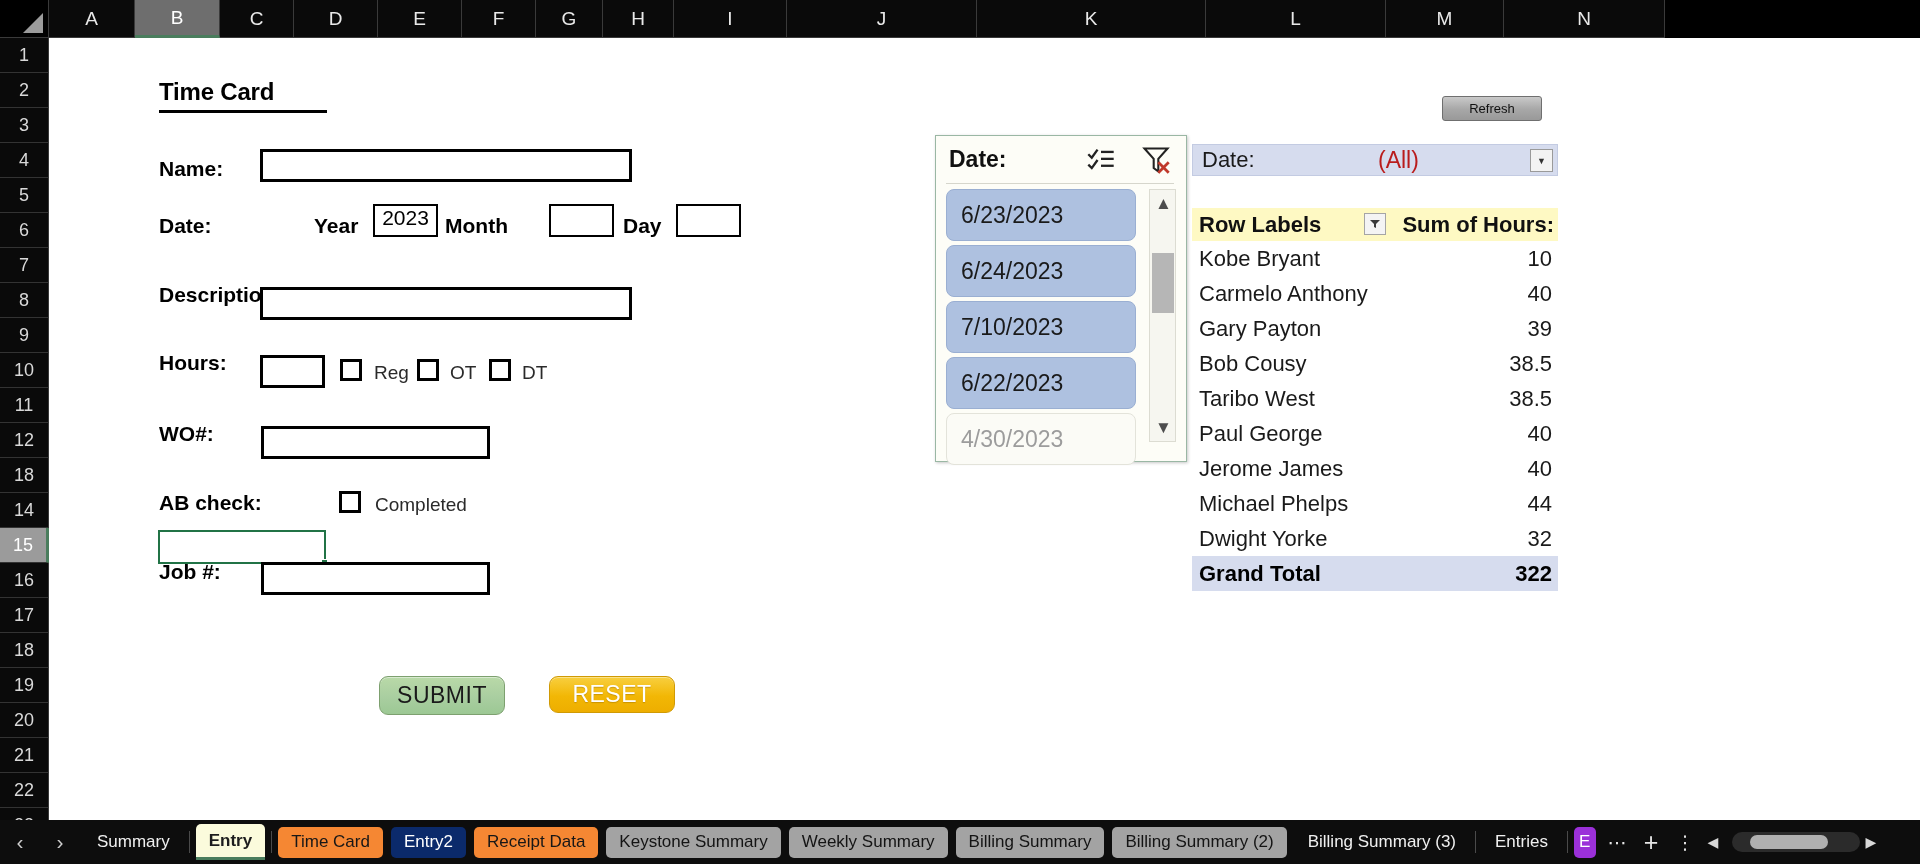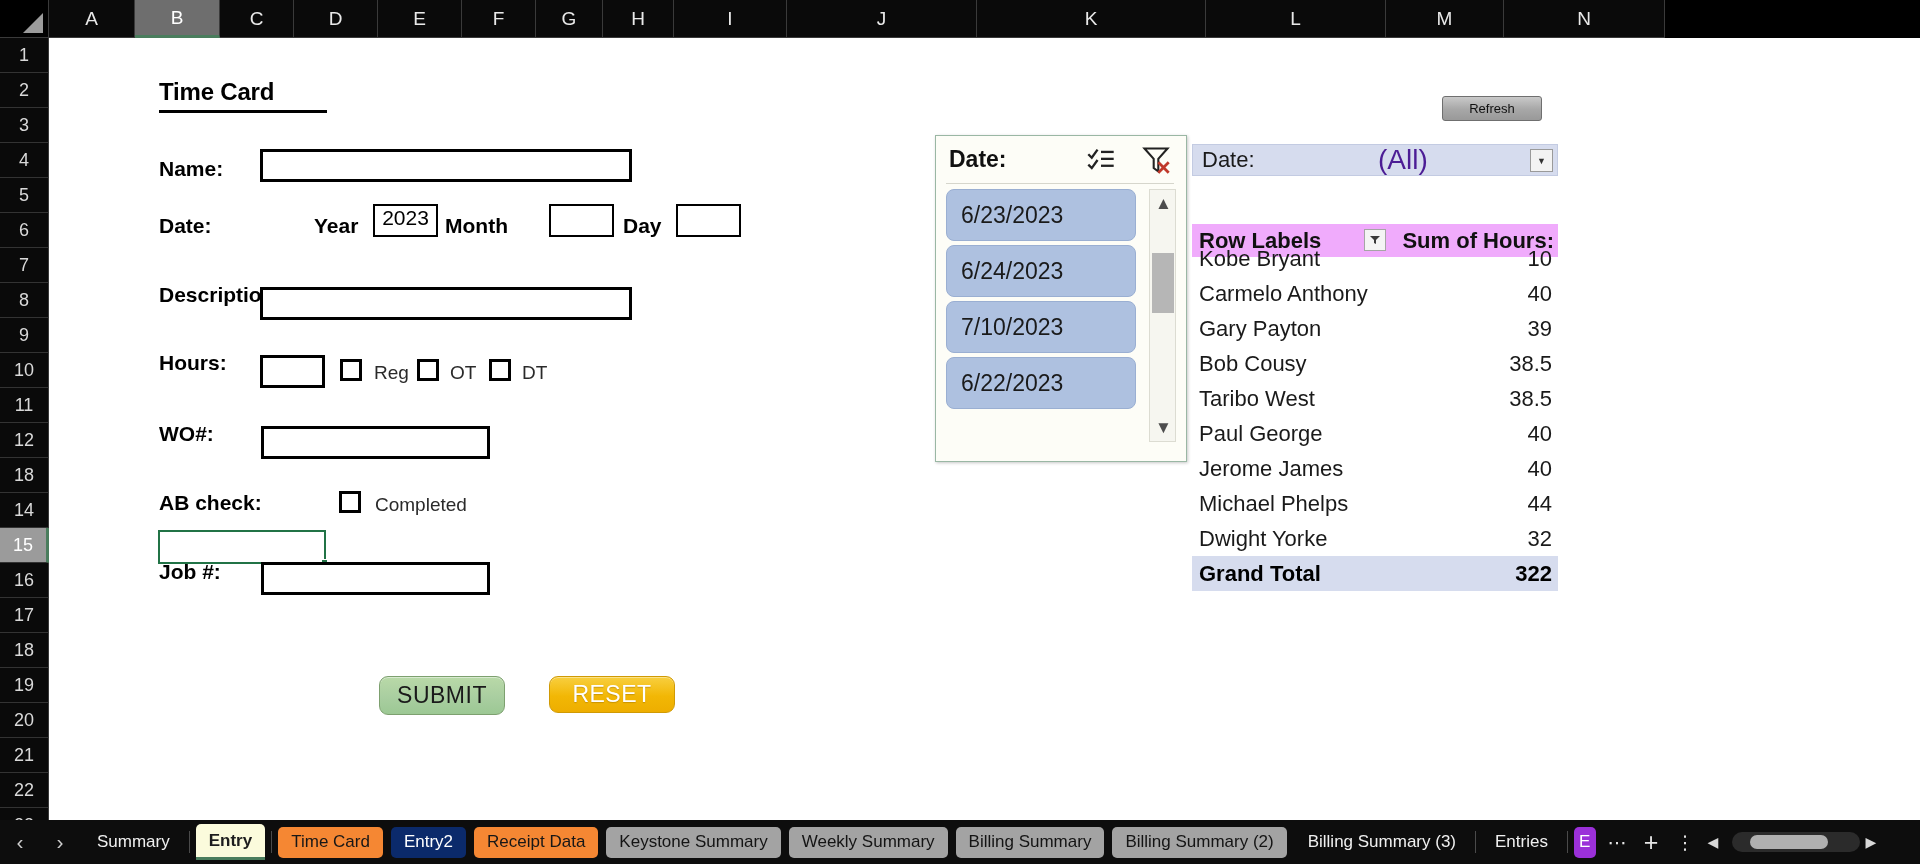--- a/index.html
+++ b/index.html
@@ -67,24 +67,24 @@
   .sl-thumb{ position:absolute; left:2px; top:63px; width:22px; height:60px; background:#b6b6b6; cursor:pointer;}
 
   
   #refresh-btn{ position:absolute; left:1393px; top:58px; width:100px; height:25px; border-radius:3px;
      background:linear-gradient(#c9c9c9,#a8a8a8 52%,#999); border:1px solid #6f6f6f; color:#111; font-size:13px;
      display:flex; align-items:center; justify-content:center; cursor:pointer;}
 
   #pivot{ position:absolute; left:1143px; top:106px; width:366px; height:455px; }
   .pv-filter{ height:32px; background:#d6dcee; border:1px solid #c3cbe2; display:flex; align-items:center; position:relative;}
   .pv-filter .k{ padding-left:9px; font-size:22px; color:#1a1a1a;}
-  .pv-filter .v{ position:absolute; left:185px; font-size:28px; color:#4c1d95;}
+  .pv-filter .v{ position:absolute; left:185px; font-size:23px; color:#b91c1c;}
   .pv-filter .dd{ position:absolute; right:4px; top:4px; width:23px; height:23px; background:#f3f3f3; border:1px solid #9a9a9a;
      display:flex; align-items:center; justify-content:center; font-size:9px; color:#333; cursor:pointer;}
-  .pv-head{ position:absolute; top:64px; left:0; right:0; height:33px; background:#f0abfc; display:flex; align-items:center;margin-top:16px;}
+  .pv-head{ position:absolute; top:64px; left:0; right:0; height:33px; background:#fef9c3; display:flex; align-items:center;}
   .pv-head .rl{ padding-left:7px; font-size:22px; font-weight:bold; color:#111;}
   .pv-head .fi{ position:absolute; left:172px; top:5px; width:22px; height:22px; background:#f4f4f4; border:1px solid #a5a5a5;
      display:flex; align-items:center; justify-content:center; cursor:pointer;}
   .pv-head .soh{ position:absolute; right:4px; font-size:22px; font-weight:bold; color:#111;}
   .pv-rows{ position:absolute; top:97px; left:0; right:0; }
   .pv-row{ height:35px; display:flex; align-items:center; justify-content:space-between; padding:0 6px 0 7px; font-size:22px; color:#1a1a1a;}
   .pv-row.total{ background:#d6dcee; font-weight:bold; color:#000;}
 
   
   #tabbar{ position:absolute; left:0; top:820px; width:1920px; height:44px; background:#0d0d0d; display:flex; align-items:center;}
@@ -221,20 +221,21 @@
             <line x1="24" y1="15" x2="15" y2="24" stroke="#c0392b" stroke-width="2.4"></line>
           </svg>
         </div>
         <div class="slicer-rule"></div>
       </div>
       <div class="slicer-items" id="slicer-items">
           <div class="sl-item sel">6/23/2023</div>
           <div class="sl-item sel">6/24/2023</div>
           <div class="sl-item sel">7/10/2023</div>
           <div class="sl-item sel">6/22/2023</div>
+          <div class="sl-item unsel">4/30/2023</div>
         </div>
       <div class="sl-scroll">
         <div class="sl-arrow" style="top:0;">▲</div>
         <div class="sl-thumb"></div>
         <div class="sl-arrow" style="bottom:0;">▼</div>
       </div>
     </div>
 
     <div id="refresh-btn">Refresh</div>
 

